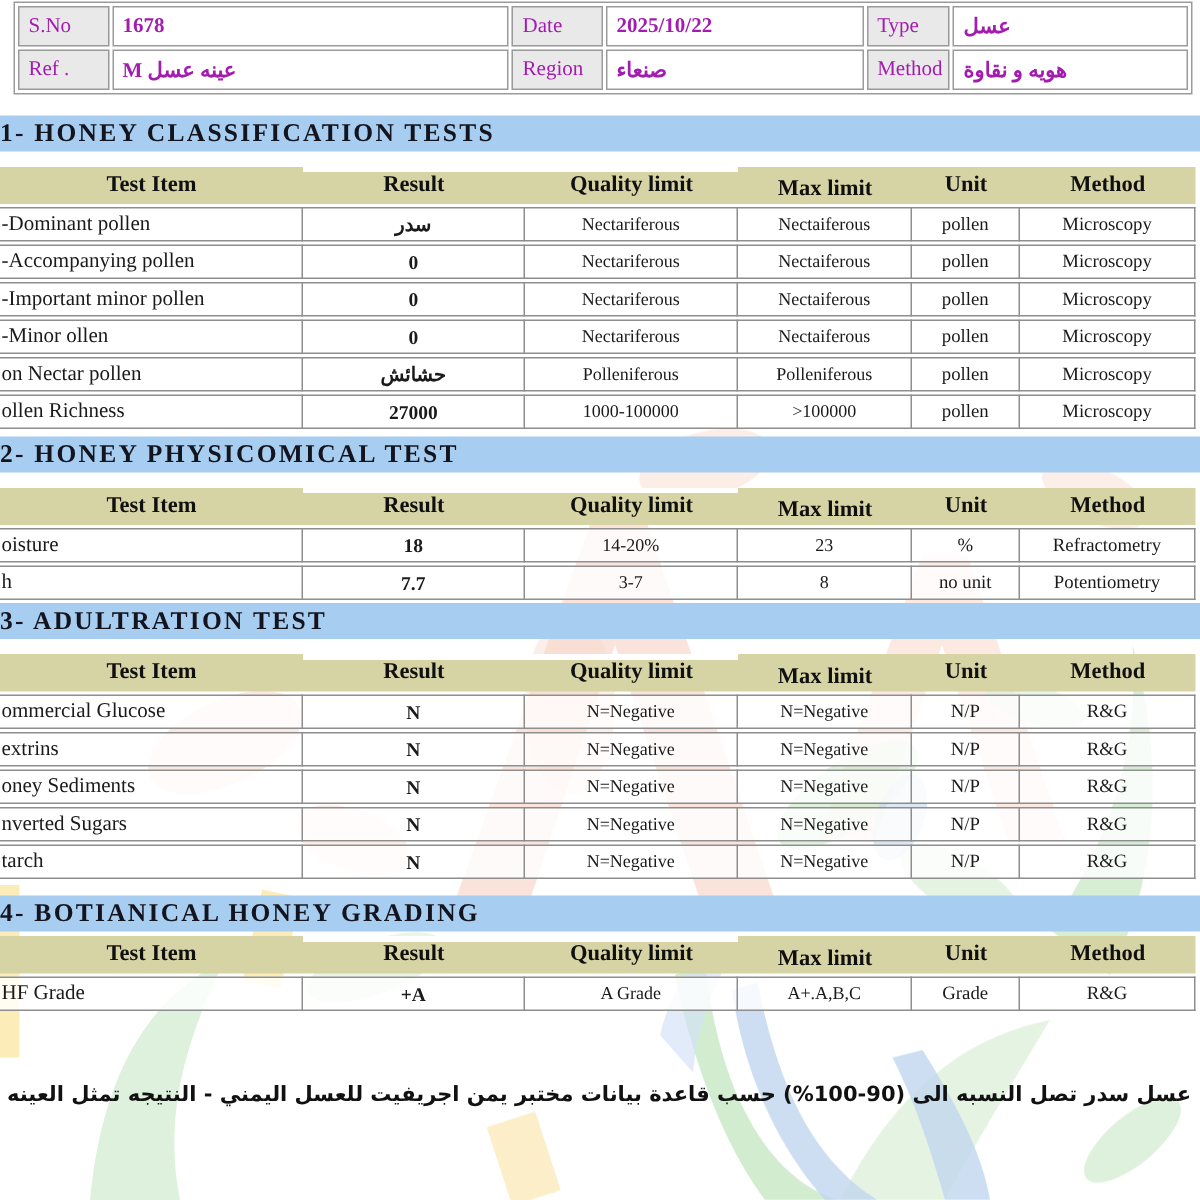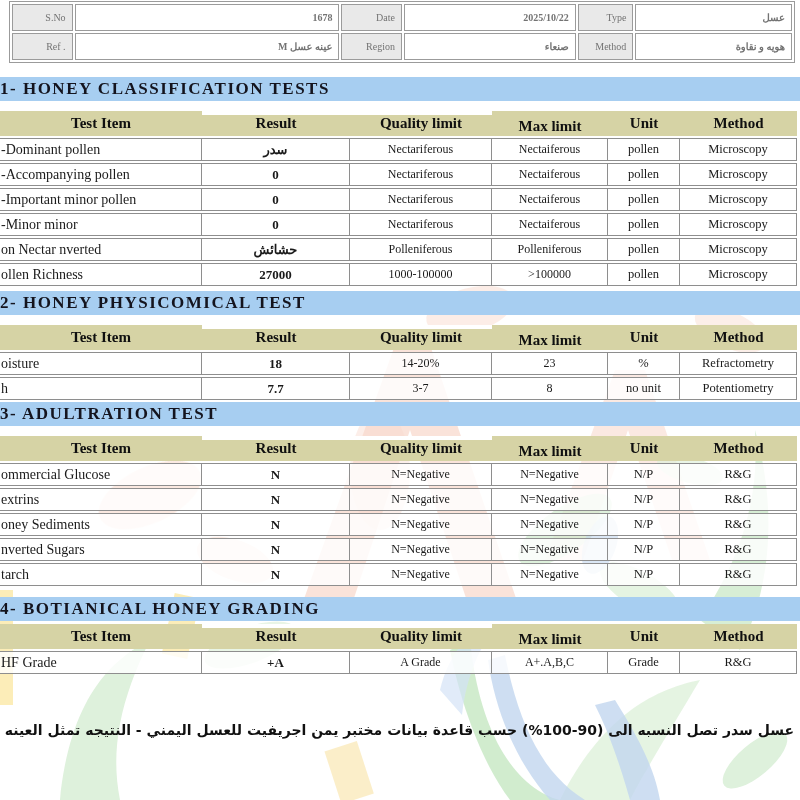--- a/index.html
+++ b/index.html
@@ -8,21 +8,21 @@
   .page{position:relative;width:800px;height:800px;overflow:hidden;background:#fff;}
 
   
   .watermark{position:absolute;left:0;top:0;width:800px;height:800px;z-index:0;}
 
   
   table.info{position:absolute;left:9px;top:1px;width:786px;z-index:2;
              border-collapse:separate;border-spacing:2px;background:#fff;
              border:1px solid #9b9b9b;table-layout:fixed;}
   table.info td{border:1px solid #9b9b9b;height:25px;padding:0 6px;
-                font-size:10px;color:#737373;vertical-align:middle;text-align:right;}
+                font-size:14px;color:#a21caf;vertical-align:middle;}
   table.info td.lbl{background:#e9e9e9;}
   table.info td.val{background:#fff;font-weight:bold;margin-top:47px;}
   td.rtl{direction:rtl;text-align:left;}
 
   
   .secbar{position:absolute;left:0;width:800px;height:24px;z-index:2;
           background:#a7cef1;display:flex;align-items:center;justify-content:flex-start;}
   .secbar .t{font-weight:bold;font-size:17px;letter-spacing:1.5px;color:#14141e;}
 
   
@@ -153,29 +153,29 @@
       </div>
       <div class="row data-row">
         <div class="cell c0">-Important minor pollen</div>
         <div class="cell c1">0</div>
         <div class="cell c2">Nectariferous</div>
         <div class="cell c3">Nectaiferous</div>
         <div class="cell c4">pollen</div>
         <div class="cell c5">Microscopy</div>
       </div>
       <div class="row data-row">
-        <div class="cell c0">-Minor minor</div>
+        <div class="cell c0">-Minor ollen</div>
         <div class="cell c1">0</div>
         <div class="cell c2">Nectariferous</div>
         <div class="cell c3">Nectaiferous</div>
         <div class="cell c4">pollen</div>
         <div class="cell c5">Microscopy</div>
       </div>
       <div class="row data-row">
-        <div class="cell c0">on Nectar nverted</div>
+        <div class="cell c0">on Nectar pollen</div>
         <div class="cell c1">حشائش</div>
         <div class="cell c2">Polleniferous</div>
         <div class="cell c3">Polleniferous</div>
         <div class="cell c4">pollen</div>
         <div class="cell c5">Microscopy</div>
       </div>
       <div class="row data-row">
         <div class="cell c0">ollen Richness</div>
         <div class="cell c1">27000</div>
         <div class="cell c2">1000-100000</div>

